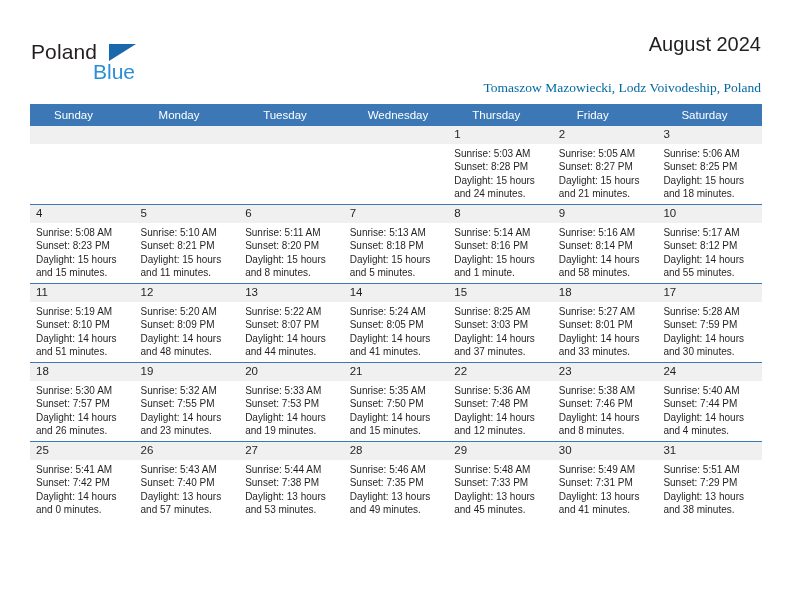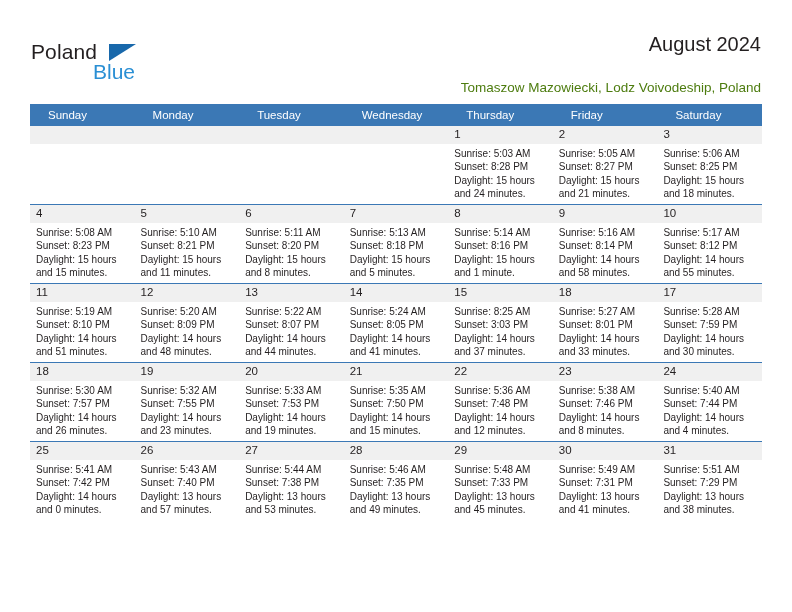--- a/index.html
+++ b/index.html
@@ -67,41 +67,42 @@
     font-size: 20px;
     color: #231f20;
     text-align: right;
     white-space: nowrap;
   }
   .subtitle {
     position: absolute;
     right: 31px;
     top: 80px;
     font-size: 13.5px;
-    color: #4d7c0f;
+    color: #0369a1;
     text-align: center;
     white-space: nowrap;
+    font-family: Liberation Serif, serif;
   }
 
   
   .calendar {
     position: absolute;
     left: 30px;
     top: 104px;
     width: 732px;
     border-collapse: collapse;
     table-layout: fixed;
   }
   .calendar th {
     background: #3b78b5;
     color: #ffffff;
     font-weight: normal;
     font-size: 11.5px;
     text-align: left;
-    padding: 5px 0 5px 18px;
+    padding: 5px 0 5px 24px;
     height: 12px;
     border: none;
   }
   .calendar td {
     vertical-align: top;
     padding: 0;
     border: none;
     border-top: 1px solid #3b78b5;
     height: 78px;
     background: #ffffff;

